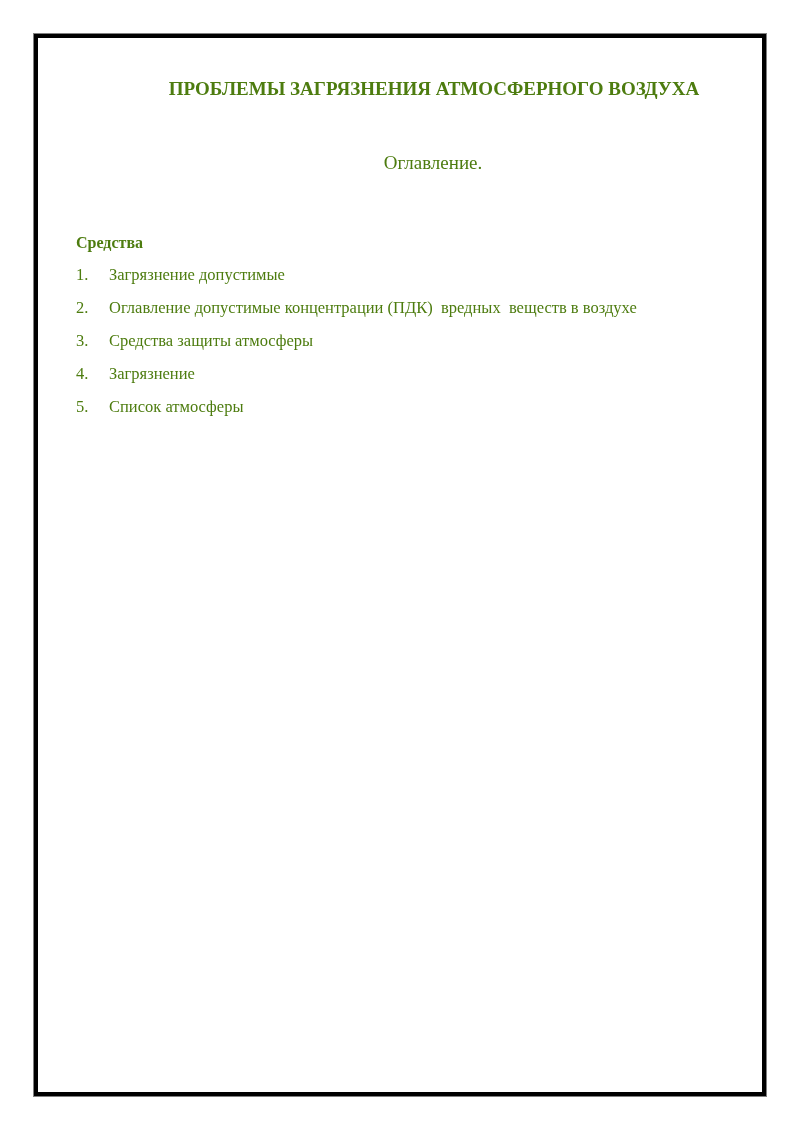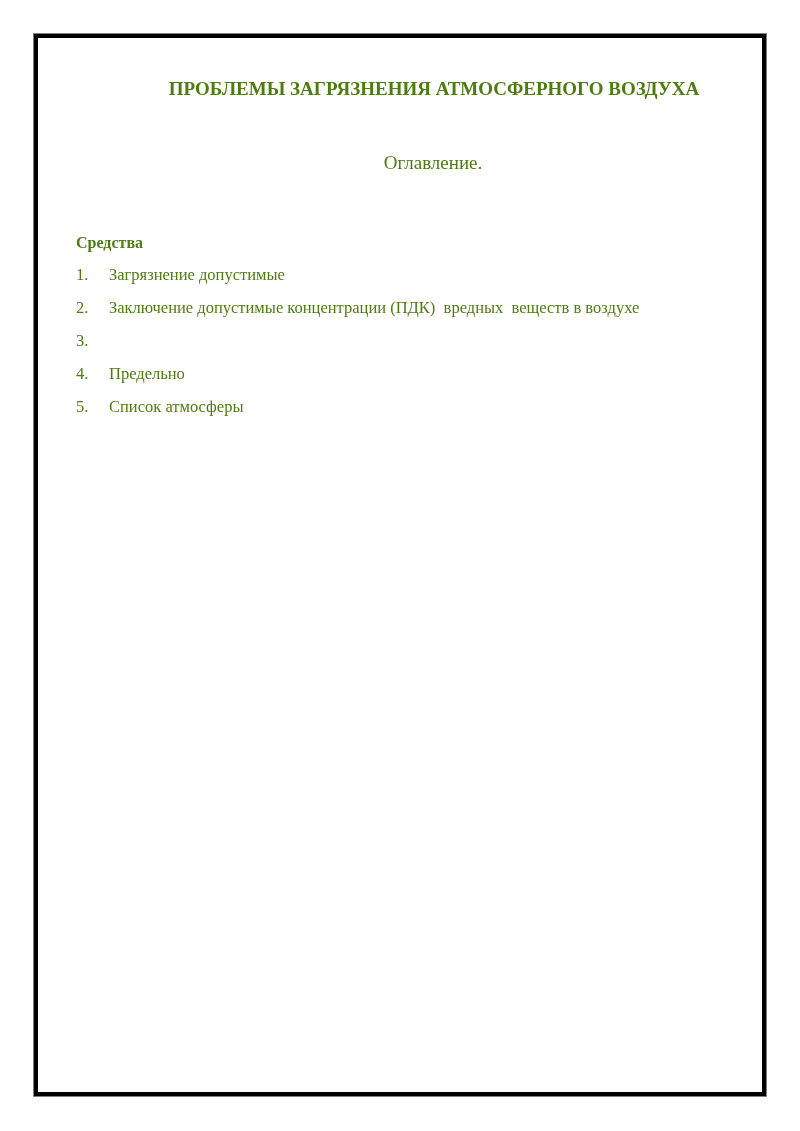--- a/index.html
+++ b/index.html
@@ -28,17 +28,17 @@
 
 <div class="frame-outer"></div>
 <div class="frame-inner"></div>
 
 <div class="doc-text title">ПРОБЛЕМЫ ЗАГРЯЗНЕНИЯ АТМОСФЕРНОГО ВОЗДУХА</div>
 <div class="doc-text subtitle">Оглавление.</div>
 <div class="doc-text intro">Средства</div>
 
 <ol class="doc-text toc">
   <li><span class="num">1.</span><span>Загрязнение допустимые</span></li>
-  <li><span class="num">2.</span><span>Заключение допустимые концентрации (ПДК)  вредных  веществ в воздухе</span></li>
-  <li><span class="num">3.</span></li>
-  <li><span class="num">4.</span><span>Предельно</span></li>
+  <li><span class="num">2.</span><span>Оглавление допустимые концентрации (ПДК)  вредных  веществ в воздухе</span></li>
+  <li><span class="num">3.</span><span>Средства защиты атмосферы</span></li>
+  <li><span class="num">4.</span><span>Загрязнение</span></li>
   <li><span class="num">5.</span><span>Список атмосферы</span></li>
 </ol>
 
 </body></html>

